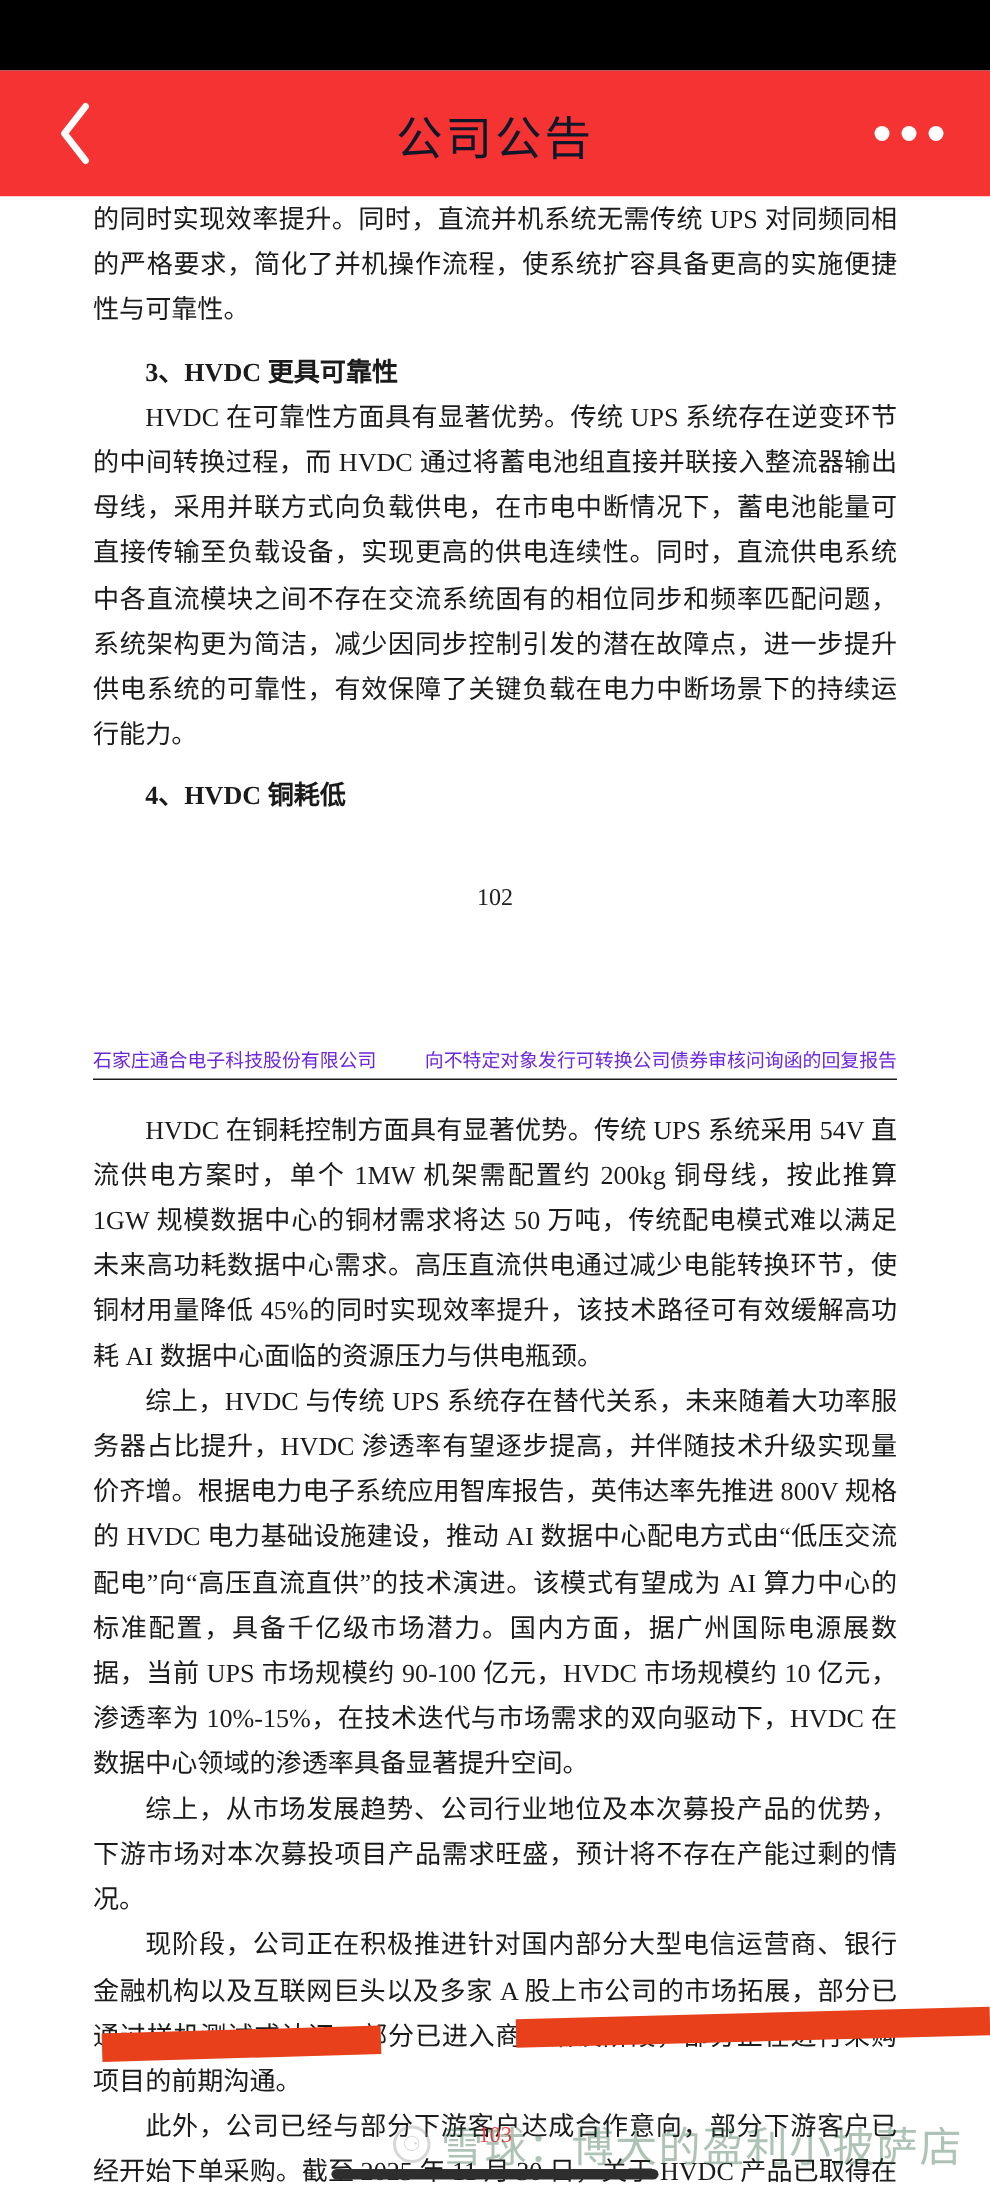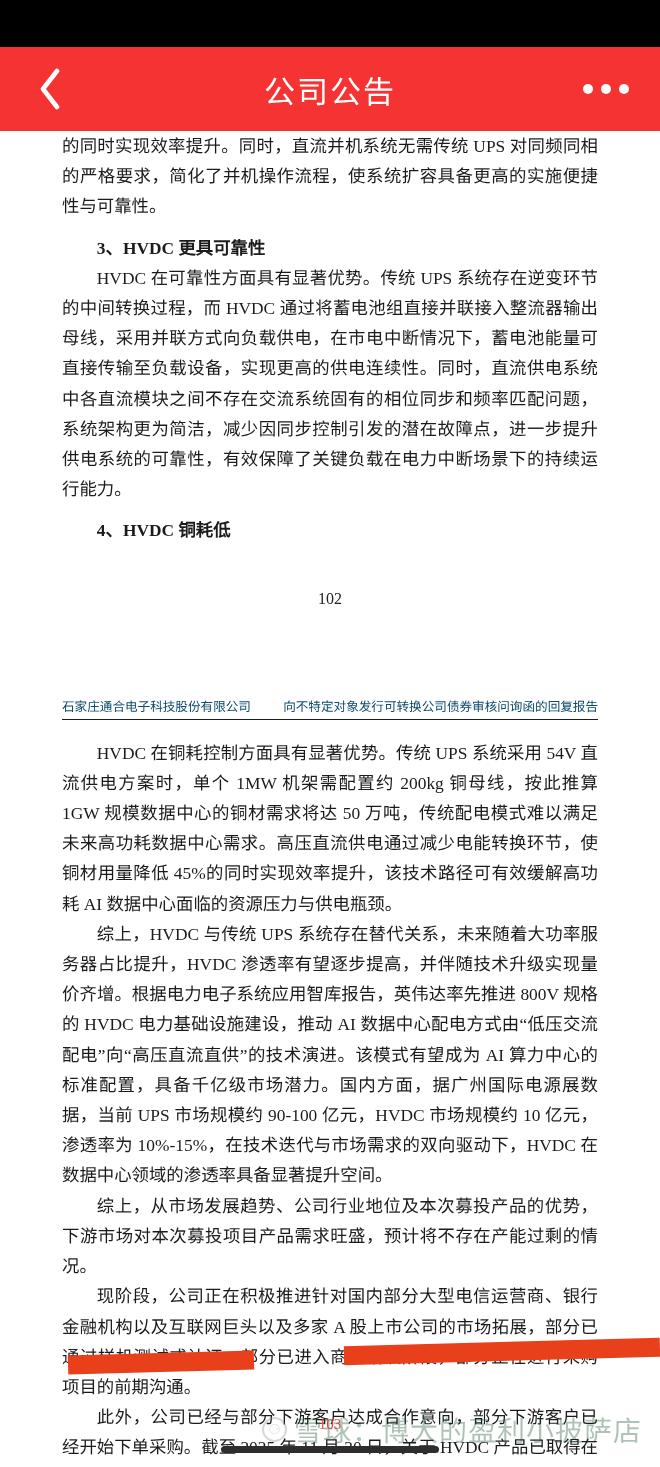--- a/index.html
+++ b/index.html
@@ -36,21 +36,21 @@
   .nav-back {
     position:absolute;
     left:30px; top:50%;
     transform:translateY(-50%);
     width:40px; height:44px;
     display:flex; align-items:center; justify-content:center;
     cursor:pointer;
   }
   .nav-back svg { display:block; }
   .nav-title {
-    color:#ffffff;
+    color:#0f172a;
     font-size:31px;
     font-weight:400;
     letter-spacing:2px;
     font-family:"Liberation Sans","DejaVu Sans",sans-serif;
   }
   .nav-more {
     position:absolute;
     right:28px; top:50%;
     transform:translateY(-50%);
     width:52px; height:40px;
@@ -108,21 +108,21 @@
   .page-break { height:88px; }
 
   .running-head {
     display:flex;
     justify-content:space-between;
     align-items:flex-end;
     border-bottom:1.4px solid #1b1b1b;
     padding-bottom:4px;
     margin-bottom:18px;
     font-size:12.6px;
-    color:#0c4a6e;
+    color:#6d28d9;
     font-family:"Liberation Serif","DejaVu Serif",serif;
   }
   .running-head span { white-space:nowrap; }
 
   
   .hl {
     position:absolute;
     background:#E8401A;
     z-index:5;
     pointer-events:none;

